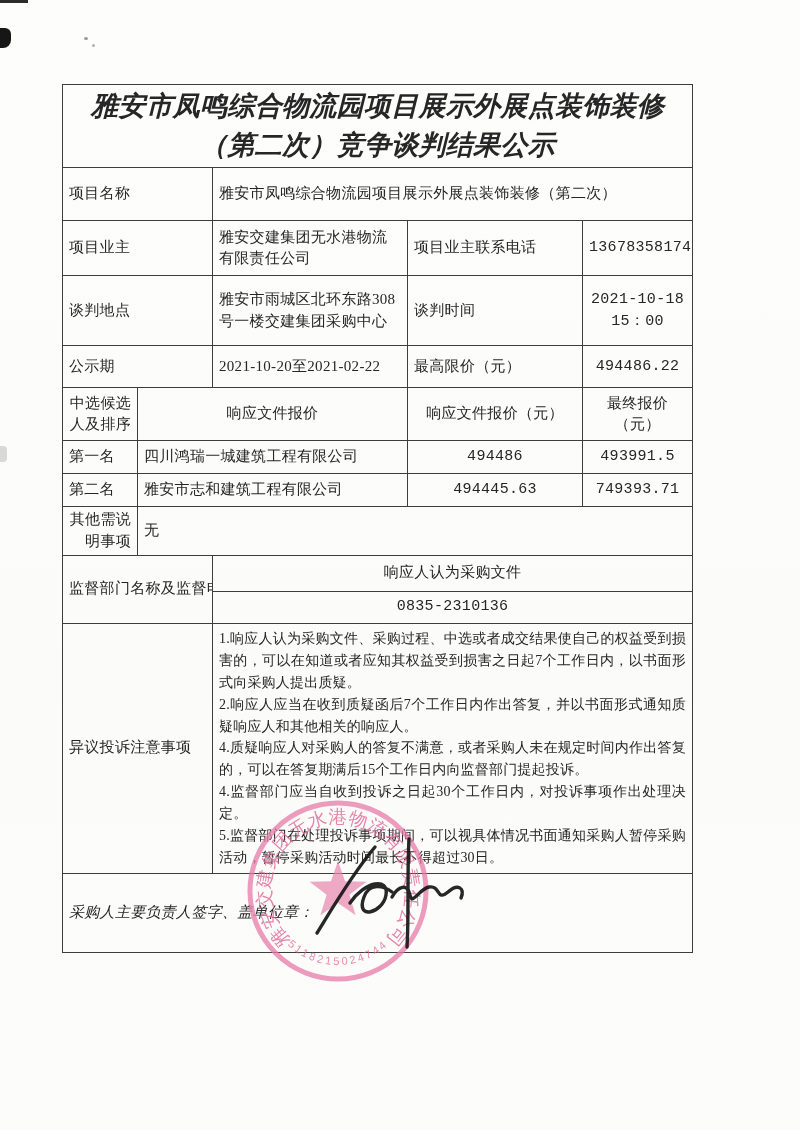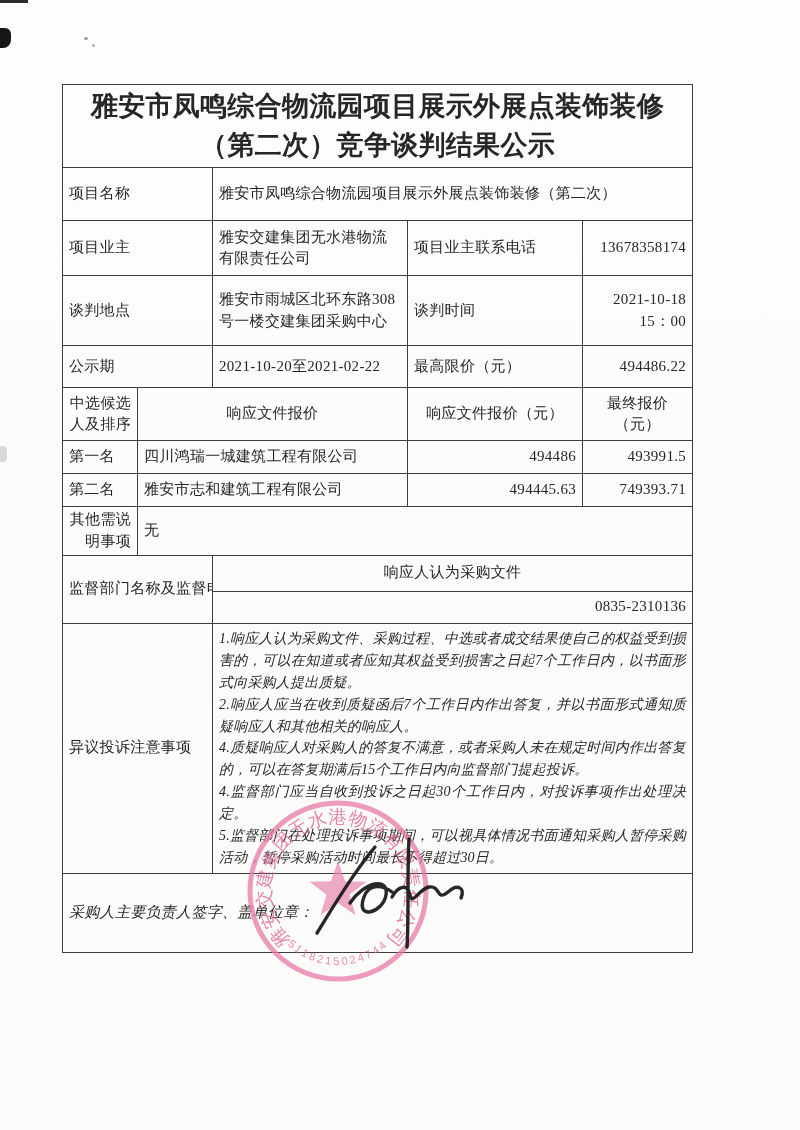--- a/index.html
+++ b/index.html
@@ -28,28 +28,28 @@
     vertical-align:middle;
     padding:2px 6px;
     line-height:1.45;
     letter-spacing:.3px;
     color:#262626;
   }
   .title-cell{
     text-align:center;
     font-family:"Liberation Sans","DejaVu Sans",sans-serif;
     font-weight:bold;font-size:27px;line-height:37px;letter-spacing:1.5px;
-    color:#1b1b1b;padding:4px 2px;
+    color:#1b1b1b;padding:4px 2px;font-style:italic;
   }
   td.lab{text-align:left;}
   td.c{text-align:center;}
-  td.num{text-align:right;letter-spacing:.5px;}
+  td.num{text-align:center;letter-spacing:.5px;font-family:Liberation Mono, monospace;}
   td.clip{white-space:nowrap;overflow:hidden;padding-right:0;}
   td.notice{padding:8px 13px;vertical-align:middle;}
-  td.notice p{margin:0;font-size:14px;line-height:1.56;text-align:justify;letter-spacing:.2px;font-style:italic;}
+  td.notice p{margin:0;font-size:14px;line-height:1.56;text-align:justify;letter-spacing:.2px;}
   .two-line{text-align:right;line-height:1.4;}
   .sig-label{padding-left:8px;font-style:italic;}
 
   .seal-svg{position:absolute;left:238px;top:793px;width:200px;height:200px;opacity:.88;}
   .signature-svg{position:absolute;left:295px;top:833px;width:190px;height:120px;}
 </style>
 </head>
 <body>
 
 <div class="page">

